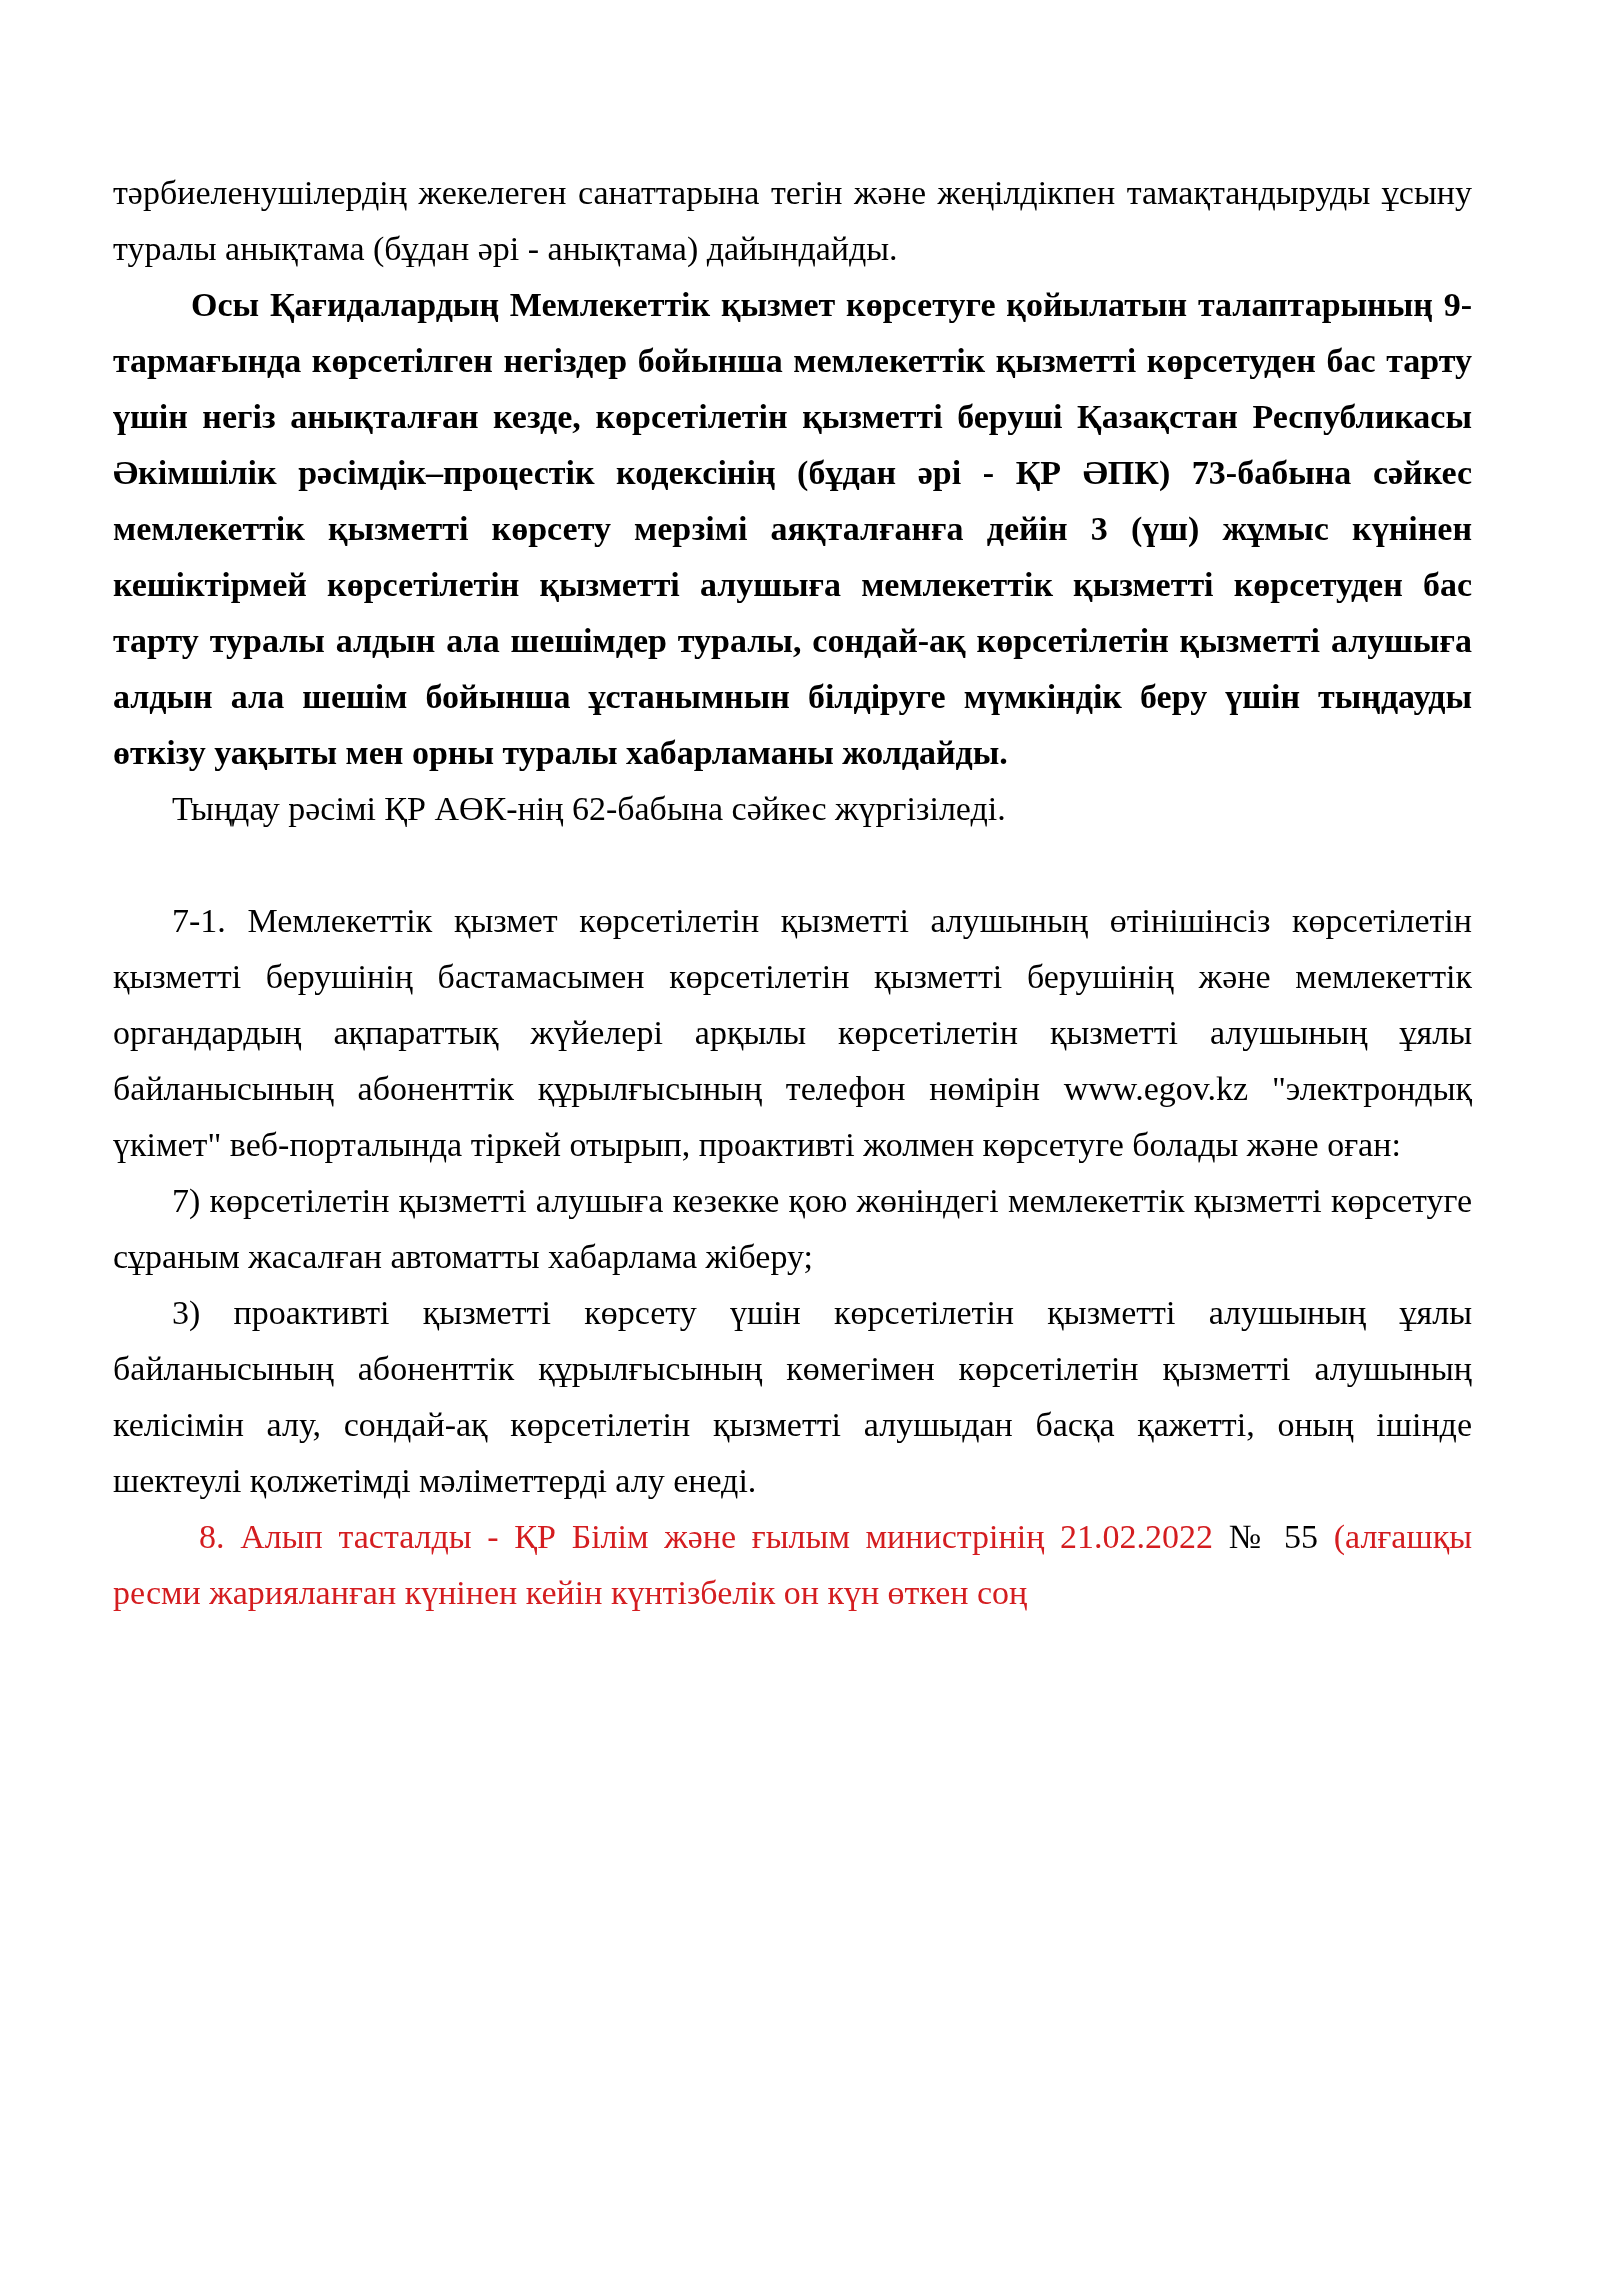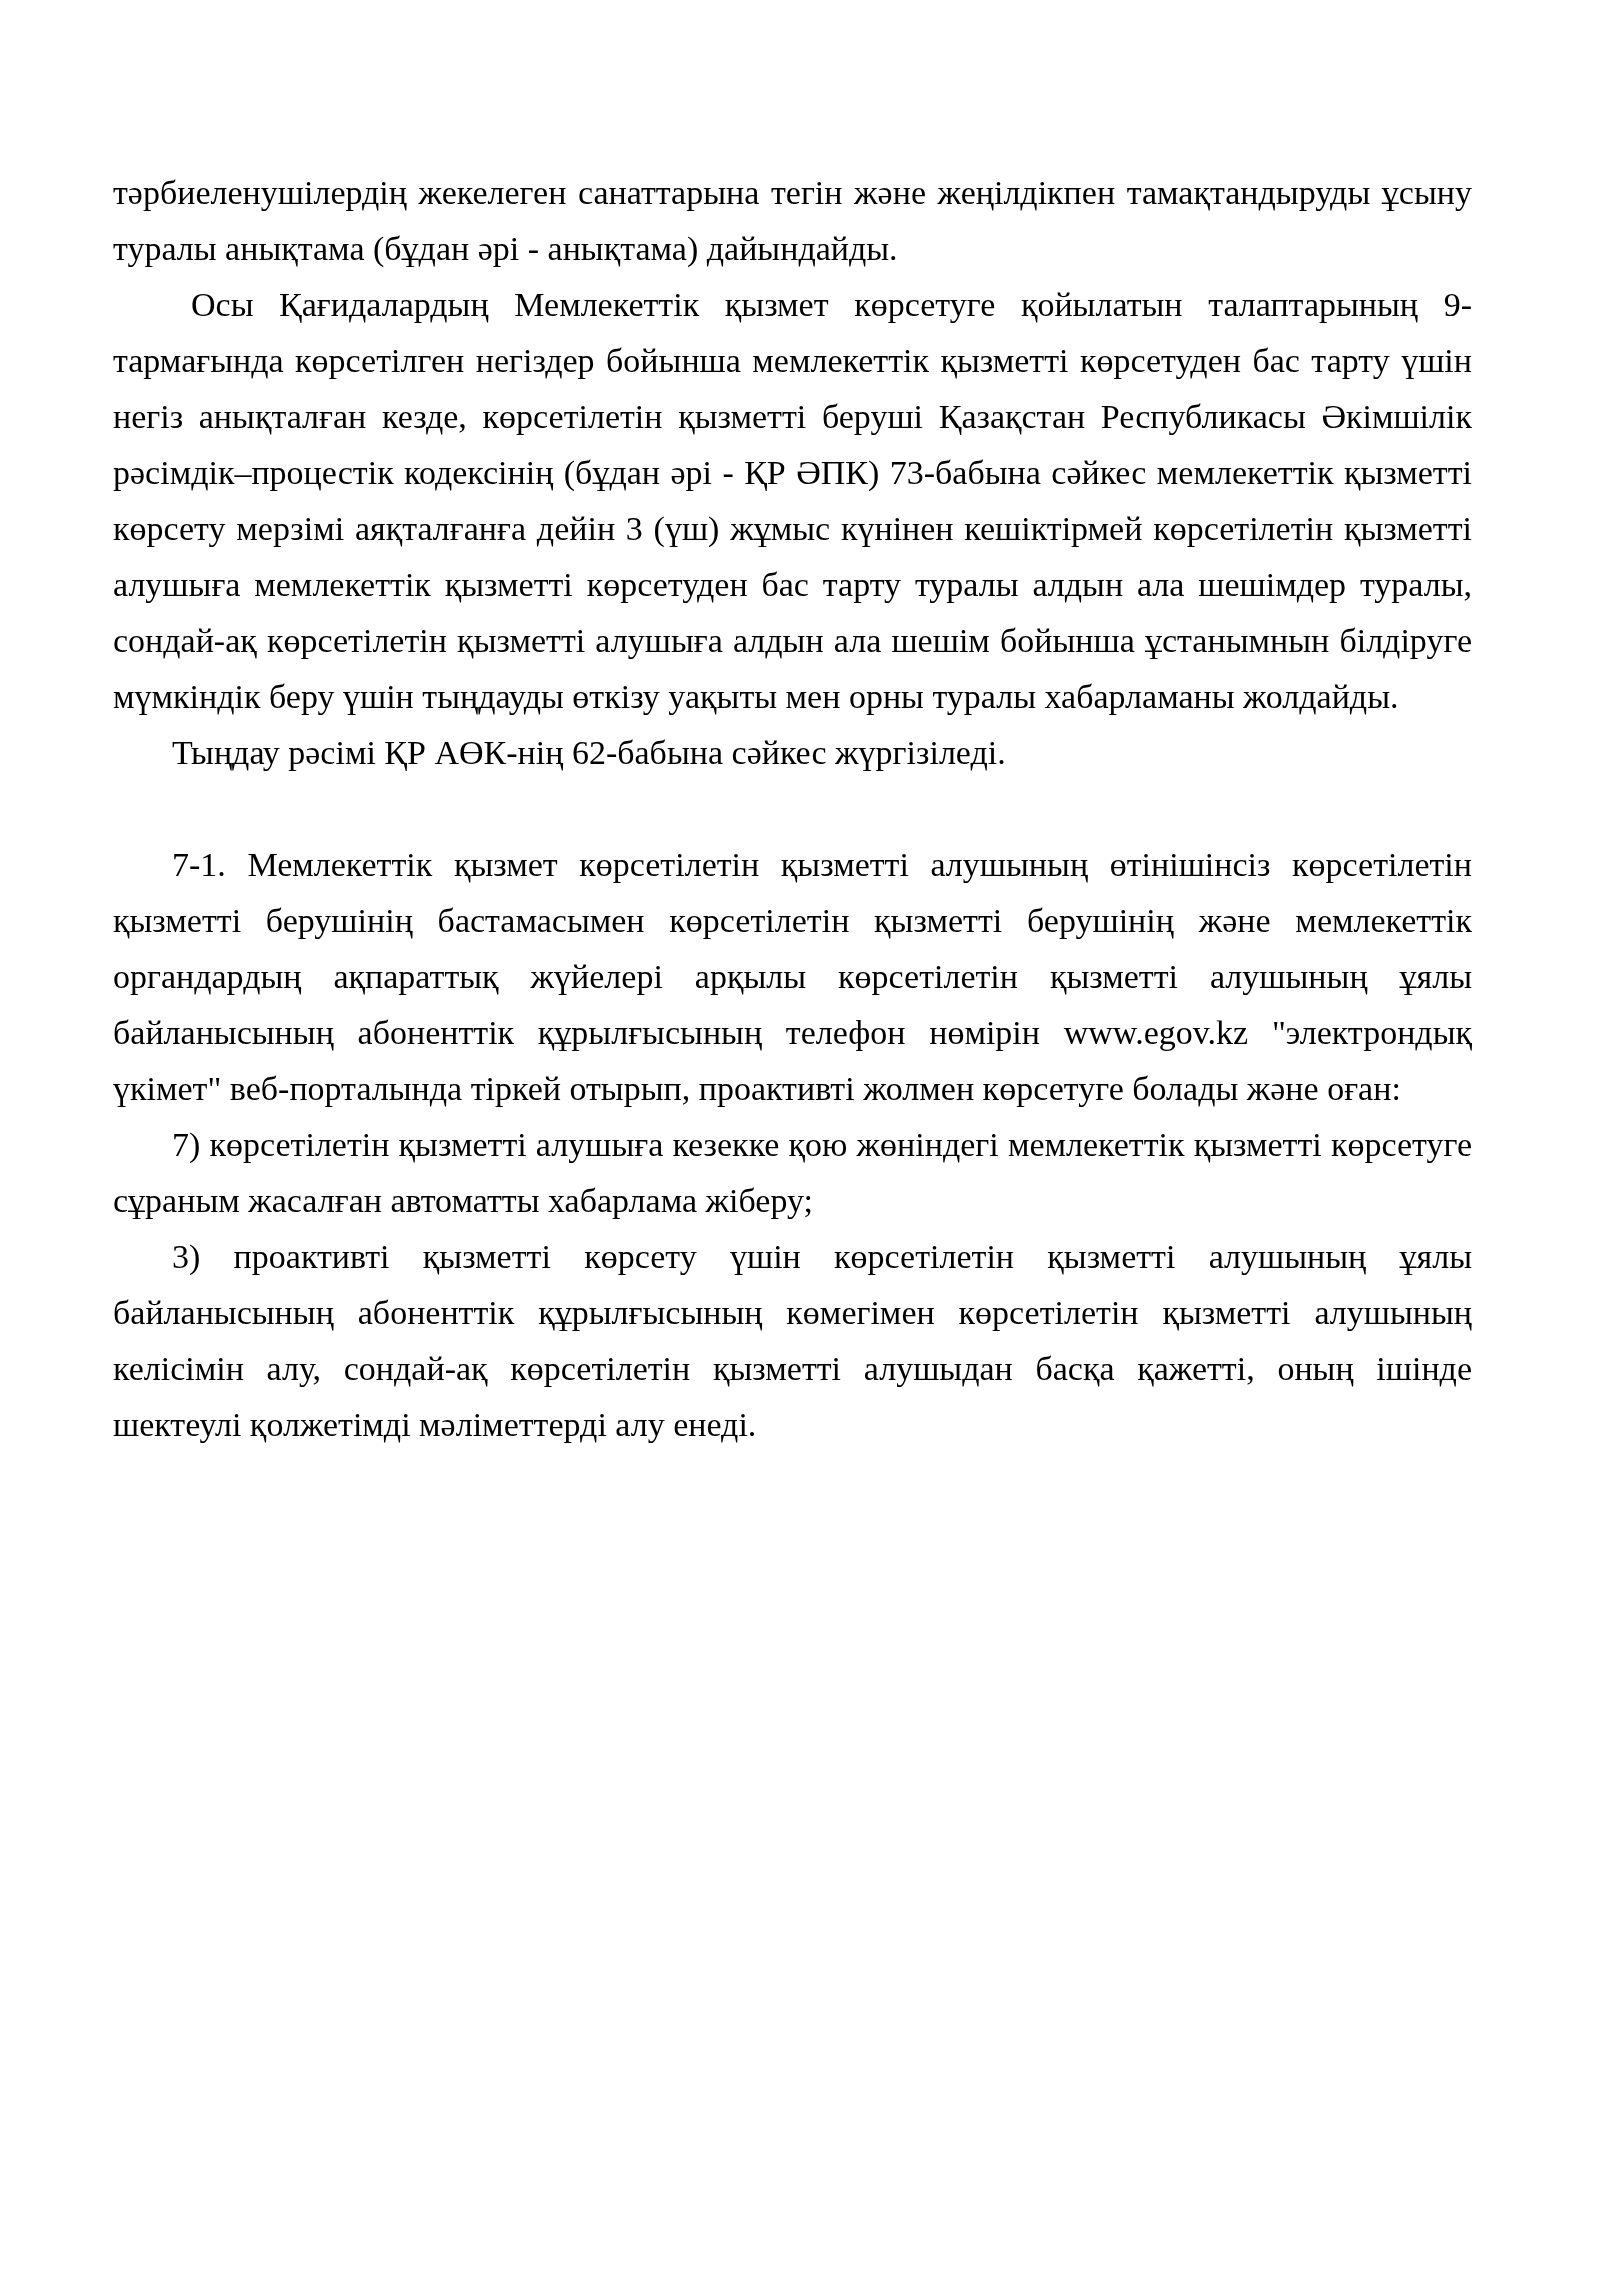--- a/index.html
+++ b/index.html
@@ -19,21 +19,21 @@
     line-height: 56px;
     color: #000000;
     text-align: justify;
     overflow: hidden;
   }
   .page p {
     margin: 0;
     text-indent: 59px;
   }
   .page p.no-indent   { text-indent: 0; }
-  .page p.indent-lg   { text-indent: 78px; }
+  .page p.indent-lg   { text-indent: 78px; font-weight: bold; }
   .page p.indent-xl   { text-indent: 86px; }
   .page p.gap-above   { margin-top: 56px; }
   .seg-red            { color: var(--amendment-red, #d41d20); }
 </style>
 </head>
 <body>
 
 <main class="page">
 
   <p class="no-indent">
@@ -56,15 +56,18 @@
 
   <p>
     <span>7) көрсетілетін қызметті алушыға кезекке қою жөніндегі мемлекеттік қызметті көрсетуге сұраным жасалған автоматты хабарлама жіберу;</span>
   </p>
 
   <p>
     <span>3) проактивті қызметті көрсету үшін көрсетілетін қызметті алушының ұялы байланысының абоненттік құрылғысының көмегімен көрсетілетін қызметті алушының келісімін алу, сондай-ақ көрсетілетін қызметті алушыдан басқа қажетті, оның ішінде шектеулі қолжетімді мәліметтерді алу енеді.</span>
   </p>
 
 
+  <p class="indent-xl">
+    <span class="seg-red">8. Алып тасталды - ҚР Білім және ғылым министрінің 21.02.2022 </span><span>№ 55 </span><span class="seg-red">(алғашқы ресми жарияланған күнінен кейін күнтізбелік он күн өткен соң</span>
+  </p>
 
 </main>
 
 
 </body></html>

